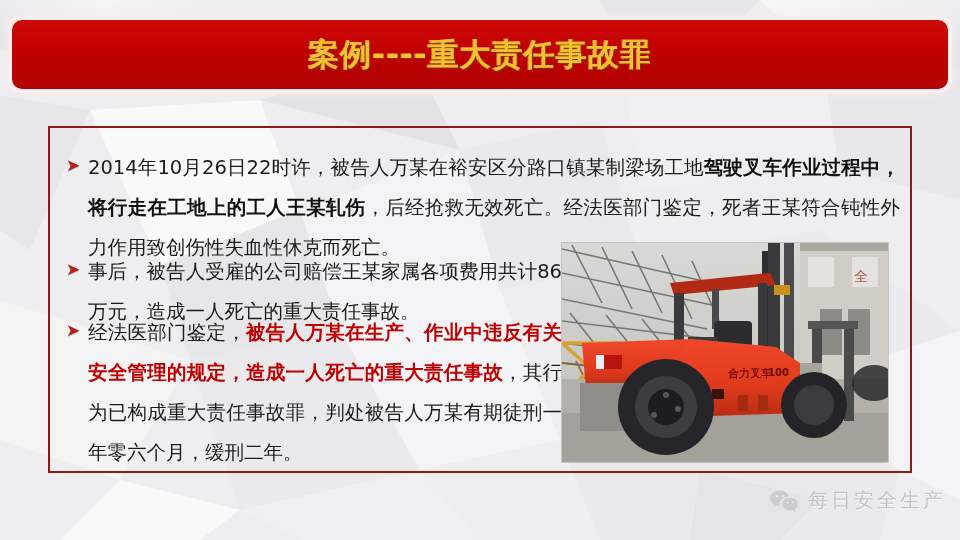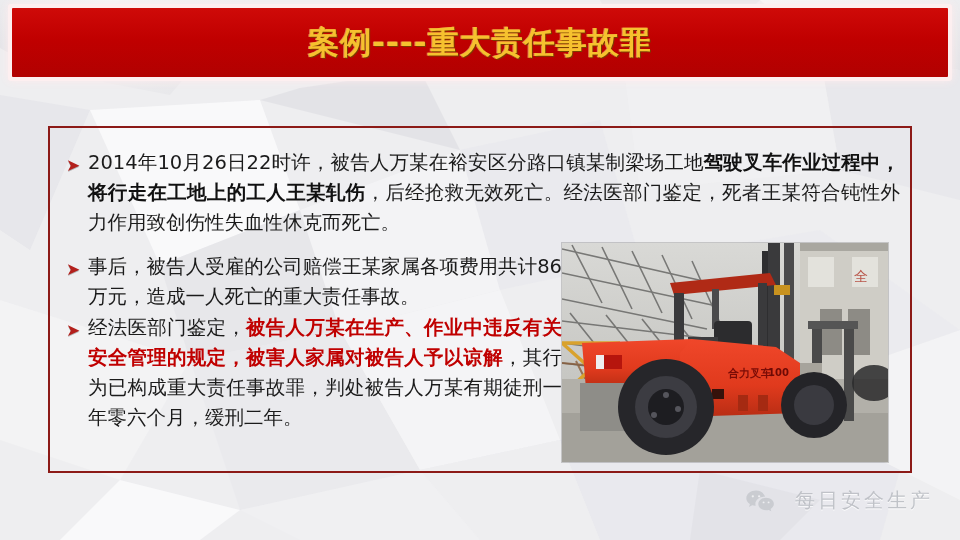--- a/index.html
+++ b/index.html
@@ -11,22 +11,22 @@
   }
   
   #slide{
     position:absolute;inset:0;width:960px;height:540px;
     background:linear-gradient(135deg,#f2f2f3 0%,#e9e9eb 40%,#ededef 70%,#e7e7ea 100%);
     overflow:hidden;
   }
   #bg-shapes{position:absolute;inset:0;width:960px;height:540px;}
   
   #title-bar{
-    position:absolute;left:12px;top:8px;width:936px;height:69px;
-    border-radius:1px;
+    position:absolute;left:12px;top:20px;width:936px;height:69px;
+    border-radius:10px;
     background:linear-gradient(180deg,#cf0a08 0%,#c00000 45%,#b10101 100%);
     box-shadow:0 0 0 4px #fdeff0, 0 0 9px 4px rgba(255,235,236,.95);
     display:flex;align-items:center;justify-content:center;
   }
   #title-text{
     color:#f6c12e;
     font-size:31px;font-weight:bold;letter-spacing:1px;
     text-shadow:1px 1px 0 #7a3d00, -1px 0 0 rgba(255,230,150,.55);
     white-space:nowrap;
     font-family:"DejaVu Sans","Liberation Sans",sans-serif;
@@ -43,43 +43,43 @@
     position:absolute;display:flex;align-items:flex-start;
   }
   .bullet-mark{
     width:22px;flex:0 0 22px;
     color:#b3201c;font-size:17px;line-height:30px;
     margin-top:2px;
     font-family:"DejaVu Sans",sans-serif;
     text-shadow:0 1px 0 rgba(0,0,0,.25);
   }
   .bullet-body{
-    font-size:19.5px;line-height:30px;color:#1b1b1b;
+    font-size:19.5px;line-height:40px;color:#1b1b1b;
     font-family:"DejaVu Sans","Liberation Sans",sans-serif;
     text-align:justify;
   }
   .b{font-weight:bold;color:#111;}
   .r{font-weight:bold;color:#c00000;}
   #para1{left:66px;top:148px;width:838px;}
   #para1 .bullet-body{width:812px;}
   #para2{left:66px;top:252px;width:500px;}
   #para2 .bullet-body{width:474px;}
   #para3{left:66px;top:313px;width:500px;}
   #para3 .bullet-body{width:474px;}
   
   #photo{
     position:absolute;left:562px;top:243px;width:326px;height:219px;
     overflow:hidden;background:#b9b9b4;
     box-shadow:0 0 0 1px rgba(120,120,120,.35);
   }
   #photo svg{display:block;}
   
   #watermark{
-    position:absolute;left:745px;top:487px;
-    display:flex;align-items:center;gap:20px;
+    position:absolute;left:769px;top:487px;
+    display:flex;align-items:center;gap:9px;
     opacity:.85;
   }
   #wm-label{
     font-size:20px;color:#b9bcc2;letter-spacing:3px;
     font-family:"DejaVu Sans","Liberation Sans",sans-serif;
     text-shadow:0 1px 0 #fff;
   }
 </style>
 </head>
 <body>
@@ -138,21 +138,21 @@
   <div class="bullet-row" id="para2">
     <span class="bullet-mark">➤</span>
     <div class="bullet-body">
       <span>事后，被告人受雇的公司赔偿王某家属各项费用共计86万元，造成一人死亡的重大责任事故。</span>
     </div>
   </div>
 
   <div class="bullet-row" id="para3">
     <span class="bullet-mark">➤</span>
     <div class="bullet-body">
-      <span>经法医部门鉴定，</span><span class="r">被告人万某在生产、作业中违反有关安全管理的规定，被害人家属对被告人予以谅解</span><span>，其行为已构成重大责任事故罪，判处被告人万某有期徒刑一年零六个月，缓刑二年。</span>
+      <span>经法医部门鉴定，</span><span class="r">被告人万某在生产、作业中违反有关安全管理的规定，造成一人死亡的重大责任事故</span><span>，其行为已构成重大责任事故罪，判处被告人万某有期徒刑一年零六个月，缓刑二年。</span>
     </div>
   </div>
 
   <div id="photo">
     <svg width="326" height="219" viewBox="0 0 326 219" xmlns="http://www.w3.org/2000/svg">
       <defs>
         <linearGradient id="sky" x1="0" y1="0" x2="0" y2="1">
           <stop offset="0%" stop-color="#d9d9d6"></stop>
           <stop offset="100%" stop-color="#c6c6c2"></stop>
         </linearGradient>

